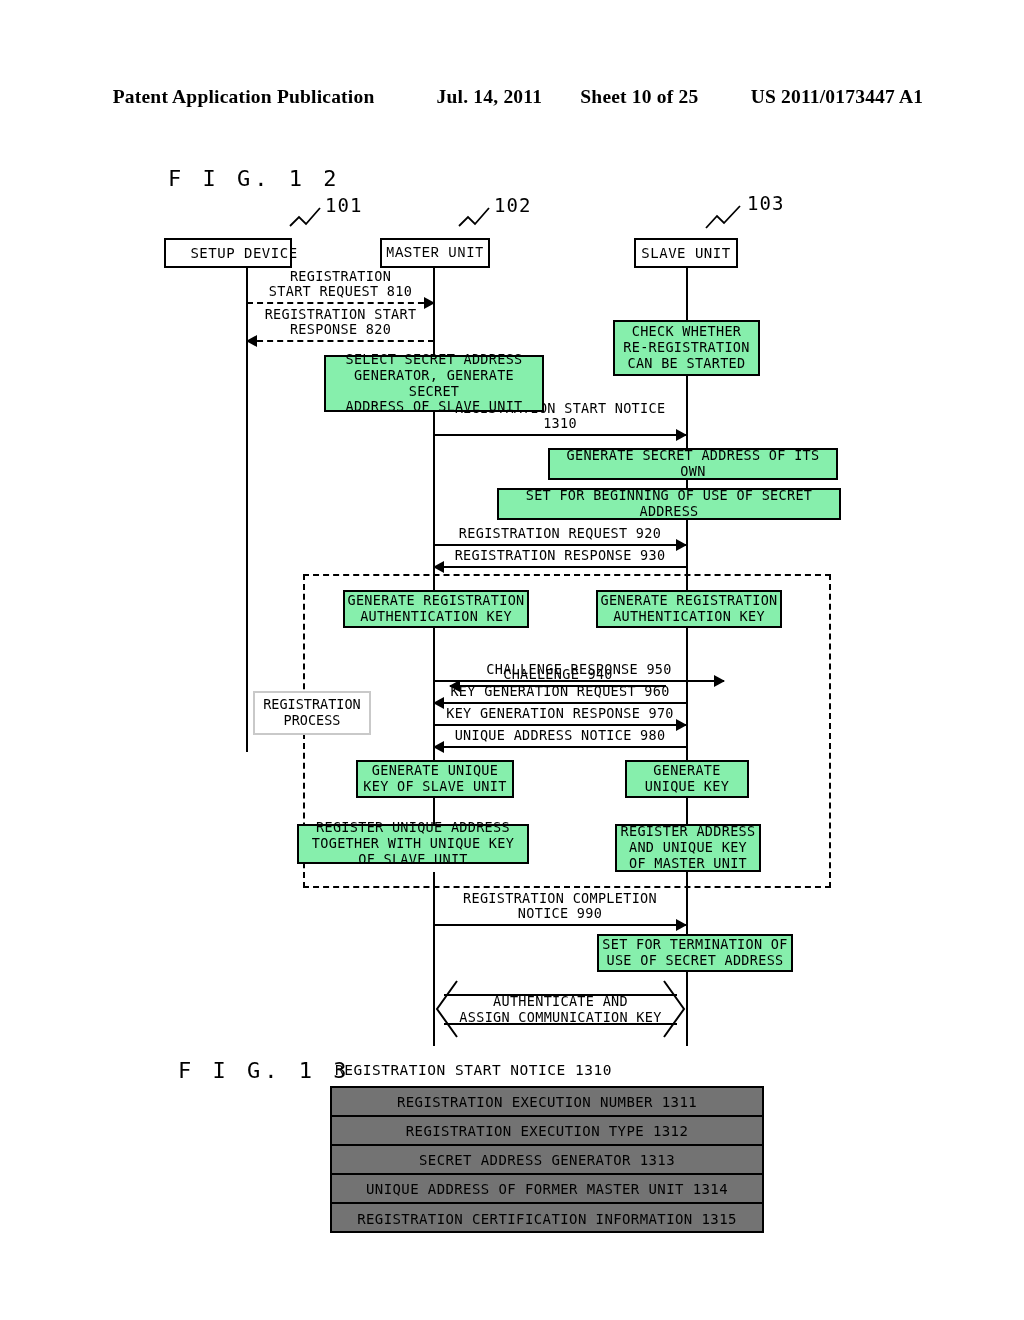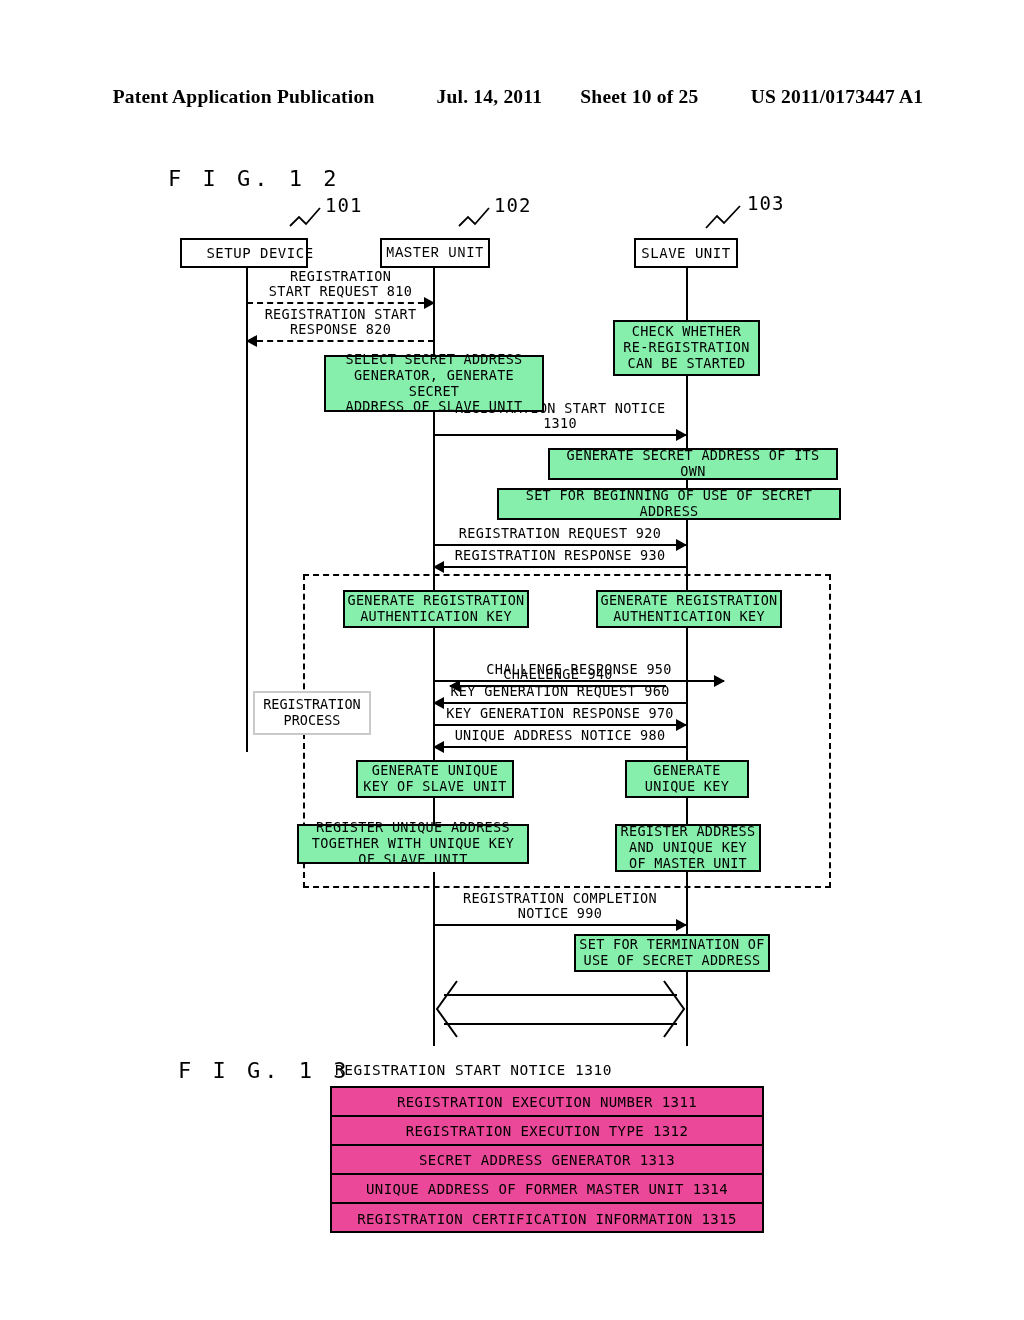--- a/index.html
+++ b/index.html
@@ -172,21 +172,21 @@
     letter-spacing: 0.3px;
     white-space: pre-line;
   }
   .dbl-arrow svg { display: block; }
 
   
   #fig13-table {
     position: absolute;
     box-sizing: border-box;
     border: 2px solid #000;
-    background: #ec4899;
+    background: #737373;
   }
   #fig13-table .row {
     box-sizing: border-box;
     border-bottom: 2px solid #000;
     height: 29px;
     display: flex;
     align-items: center;
     justify-content: center;
     font-size: 14px;
     letter-spacing: 0.4px;
@@ -225,21 +225,21 @@
 <div class="ref-num" style="left:494px; top:194px;">102</div>
 <svg style="position:absolute; left:457px; top:206px;" width="44" height="34">
   <path d="M 32 2 L 18 18 L 11 11 L 2 20" fill="none" stroke="#000" stroke-width="1.8"></path>
 </svg>
 
 <div class="ref-num" style="left:747px; top:192px;">103</div>
 <svg style="position:absolute; left:704px; top:204px;" width="48" height="36">
   <path d="M 36 2 L 20 19 L 13 12 L 2 24" fill="none" stroke="#000" stroke-width="1.8"></path>
 </svg>
 
-<div class="actor-box" style="left:180px; top:238px; width:128px; height:30px;padding-left:32px;">
+<div class="actor-box" style="left:164px; top:238px; width:128px; height:30px;padding-left:32px;">
   <span>SETUP DEVICE</span>
 </div>
 <div class="actor-box" style="left:380px; top:238px; width:110px; height:30px;font-family:Liberation Mono, monospace;">
   <span>MASTER UNIT</span>
 </div>
 <div class="actor-box" style="left:634px; top:238px; width:104px; height:30px;">
   <span>SLAVE UNIT</span>
 </div>
 
 <div class="lifeline" style="left:246px; top:268px; height:484px;"></div>
@@ -367,32 +367,34 @@
 OF MASTER UNIT</span>
 </div>
 
 <div class="msg" style="left:434px; top:890px; width:252px; height:36px;">
   <div class="msg-text">REGISTRATION COMPLETION
 NOTICE 990</div>
   <div class="line"></div>
   <div class="head right"></div>
 </div>
 
-<div class="node-box" style="left:574px; top:934px; width:196px; height:38px;">
+<div class="node-box" style="left:597px; top:934px; width:196px; height:38px;">
   <span>SET FOR TERMINATION OF
 USE OF SECRET ADDRESS</span>
 </div>
 
 <div class="dbl-arrow" style="left:434px; top:980px; width:253px; height:58px;">
   <svg width="253" height="58" viewBox="0 0 253 58">
     <path d="M 23 1 L 3 29 L 23 57" fill="none" stroke="#000" stroke-width="2"></path>
     <path d="M 230 1 L 250 29 L 230 57" fill="none" stroke="#000" stroke-width="2"></path>
     <line x1="10" y1="15" x2="243" y2="15" stroke="#000" stroke-width="2"></line>
     <line x1="10" y1="44" x2="243" y2="44" stroke="#000" stroke-width="2"></line>
   </svg>
+  <div class="dbl-text">AUTHENTICATE AND
+ASSIGN COMMUNICATION KEY</div>
 </div>
 
 <div class="connector" style="left:686px; top:310px; height:12px;"></div>
 <div class="connector" style="left:433px; top:406px; height:10px;"></div>
 <div class="connector" style="left:686px; top:478px; height:12px;"></div>
 <div class="connector" style="left:433px; top:578px; height:14px;"></div>
 <div class="connector" style="left:686px; top:578px; height:14px;"></div>
 <div class="connector" style="left:433px; top:748px; height:14px;"></div>
 <div class="connector" style="left:686px; top:748px; height:14px;"></div>
 <div class="connector" style="left:433px; top:796px; height:30px;"></div>

